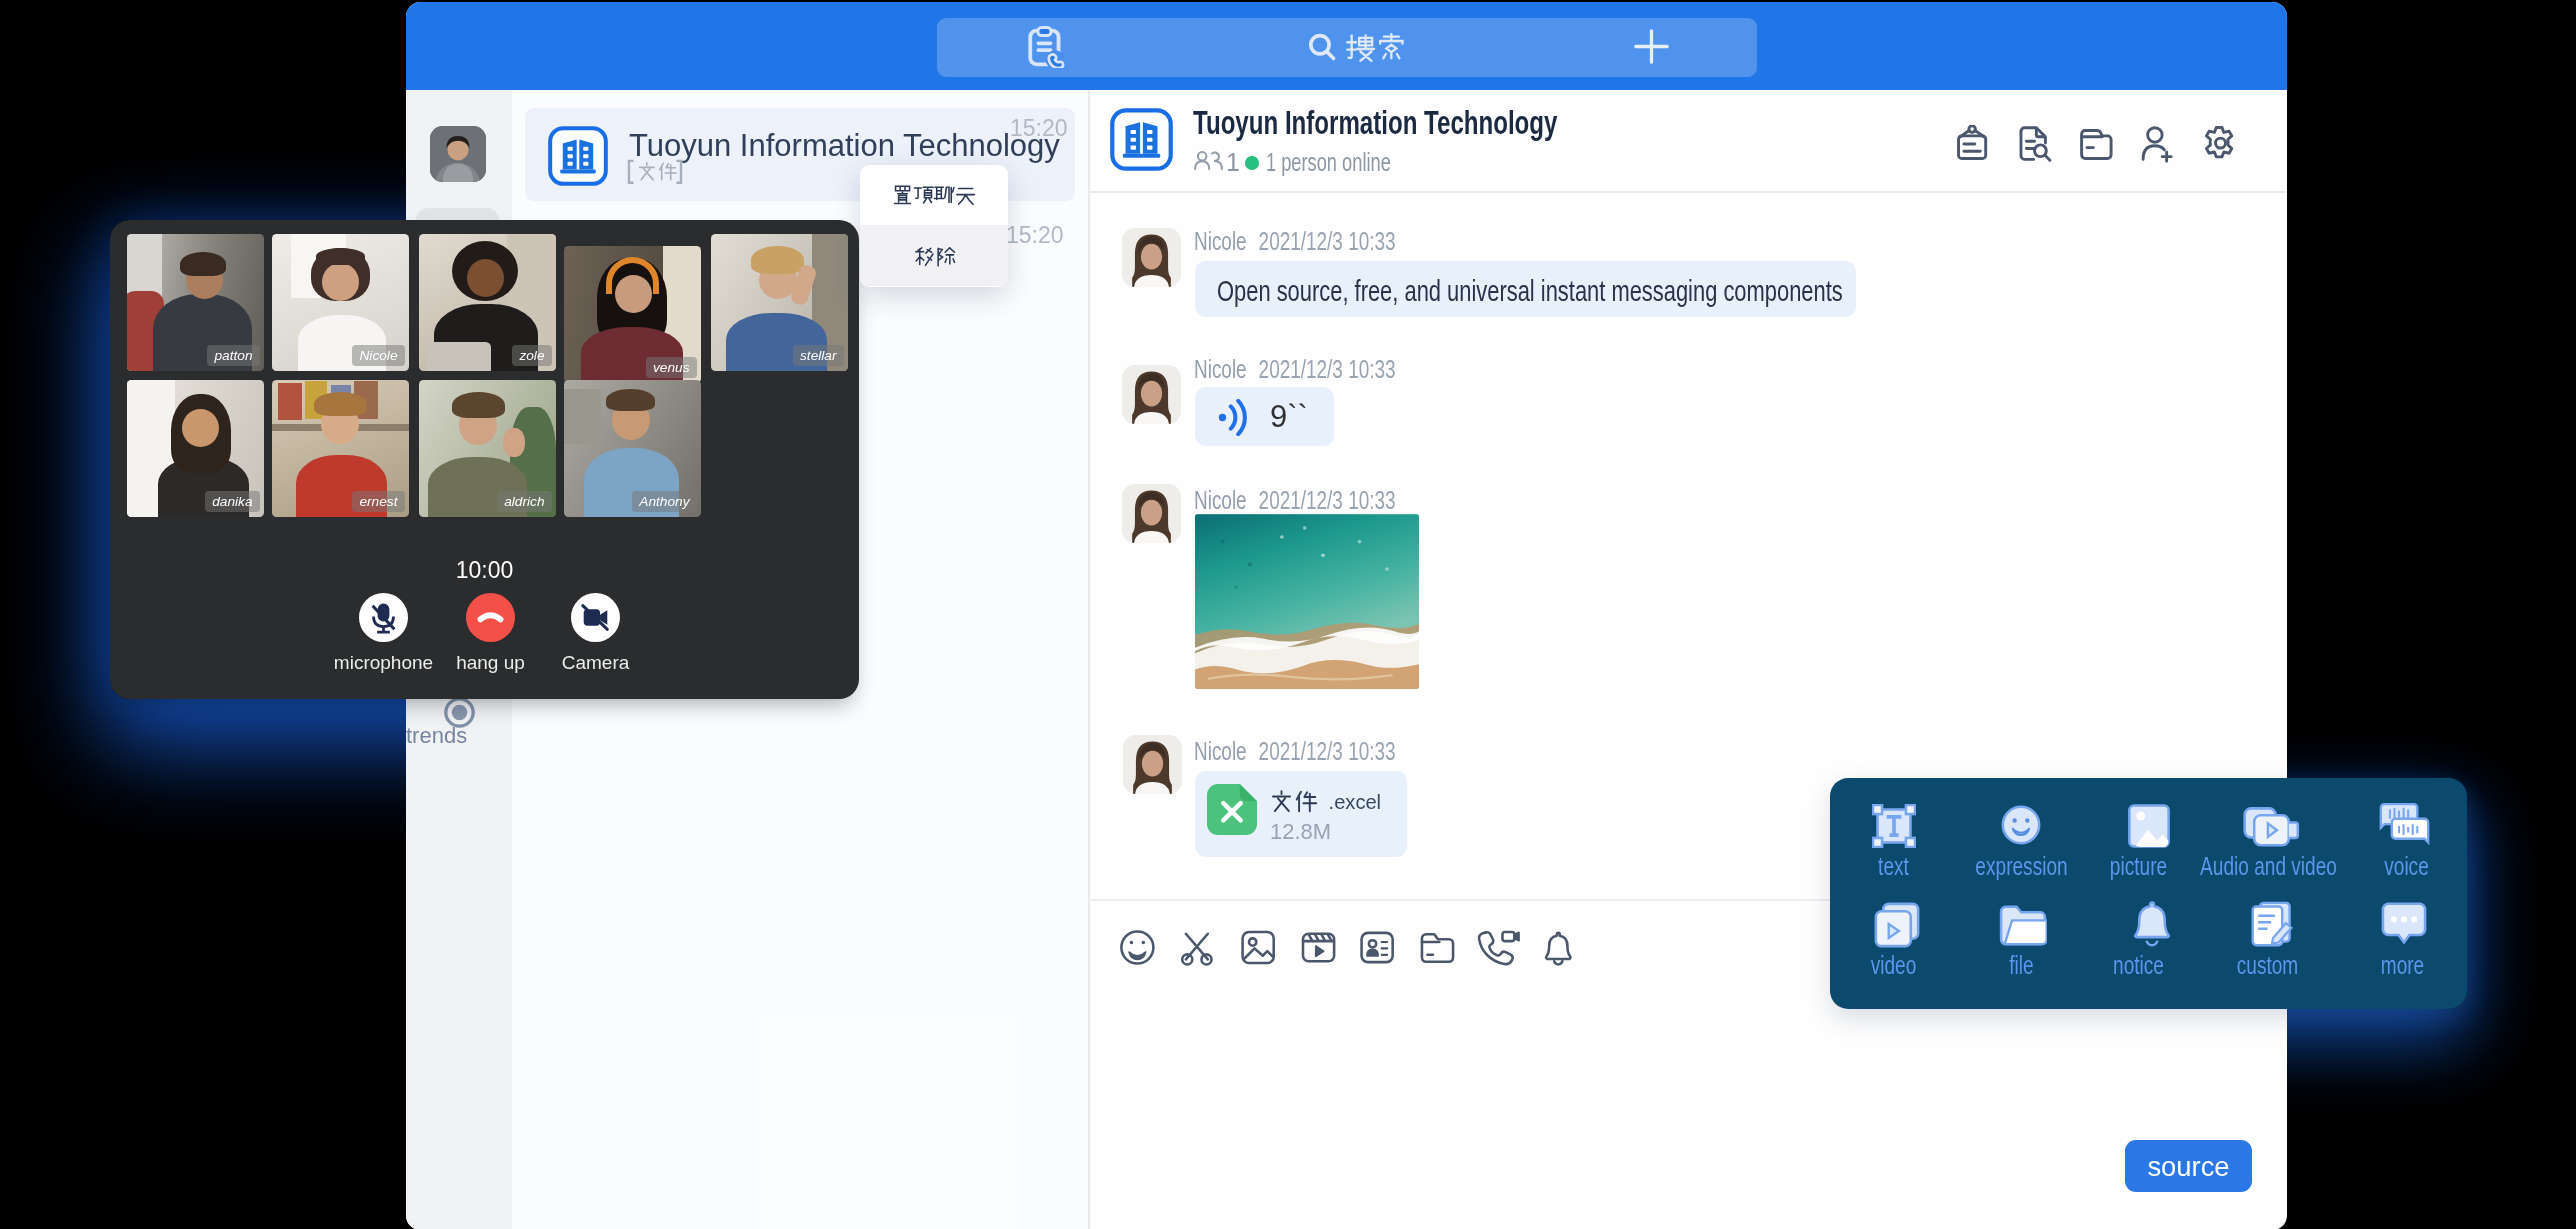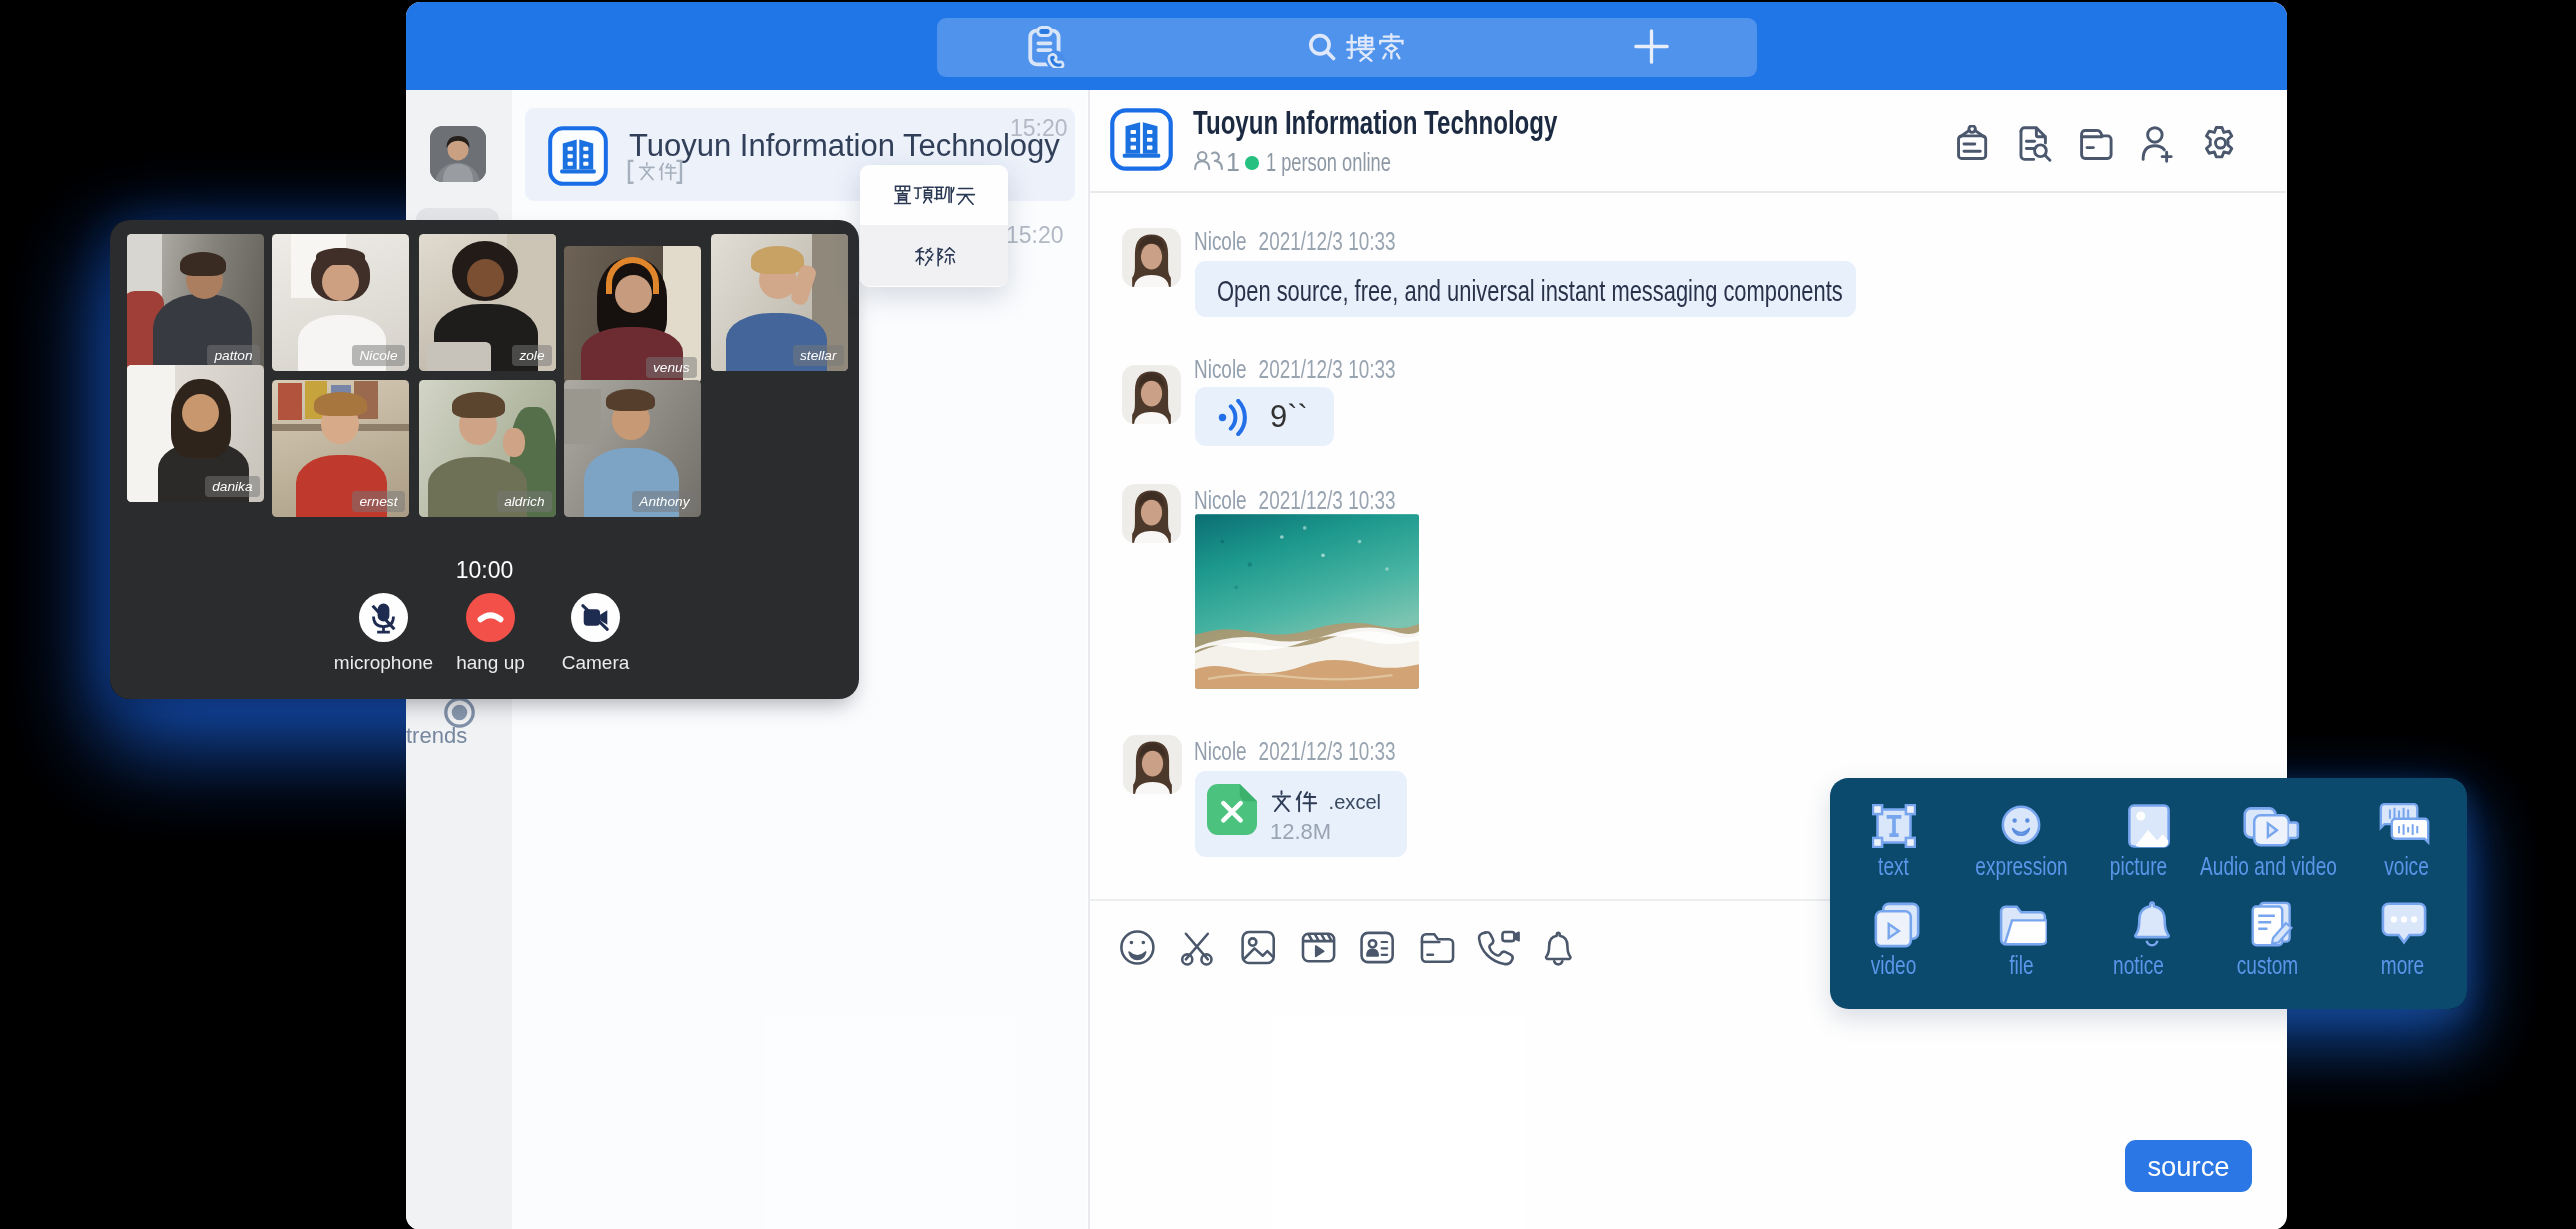--- a/index.html
+++ b/index.html
@@ -403,21 +403,21 @@
         <div class="tlabel">venus</div>
       </div>
       <div class="tile" style="left:584px;top:0;background:linear-gradient(120deg,#e3dfd6,#b4afa4);">
         <div class="abs" style="left:101px;top:0;width:37px;height:137px;background:#90897c;"></div>
         <div class="tbody" style="left:14.6px;top:79px;width:101px;height:59px;background:#44669a;"></div>
         <div class="thead" style="left:48px;top:27.4px;width:38px;height:38px;background:#d3a98c;"></div>
         <div class="abs" style="left:40px;top:12.8px;width:53px;height:27.4px;background:#c9a265;border-radius:50% 50% 30% 30%;"></div>
         <div class="abs" style="left:84px;top:31px;width:16.5px;height:40px;background:#d3a98c;border-radius:7.3px;transform:rotate(18deg);"></div>
         <div class="tlabel">stellar</div>
       </div>
-      <div class="tile" style="left:0;top:131px;background:linear-gradient(110deg,#ece8e1,#c8c3bb);">
+      <div class="tile" style="left:0;top:146px;background:linear-gradient(110deg,#ece8e1,#c8c3bb);">
         <div class="abs" style="left:0;top:0;width:48px;height:137px;background:#f6f4f0;"></div>
         <div class="tbody" style="left:31px;top:77px;width:91px;height:60px;background:#2c2b29;"></div>
         <div class="abs" style="left:44px;top:14.6px;width:60px;height:79px;background:#30251d;border-radius:46% 46% 30% 30%;"></div>
         <div class="thead" style="left:55px;top:29px;width:37px;height:38px;background:#c9986f;"></div>
         <div class="tlabel">danika</div>
       </div>
       <div class="tile" style="left:145px;top:146px;background:linear-gradient(160deg,#d8cdb8,#ab9d85);">
         <div class="abs" style="left:5.5px;top:3.7px;width:24px;height:37px;background:#b3543f;"></div>
         <div class="abs" style="left:33px;top:1.8px;width:22px;height:38px;background:#c7a43e;"></div>
         <div class="abs" style="left:59px;top:5.5px;width:20px;height:35px;background:#7a86a8;"></div>

